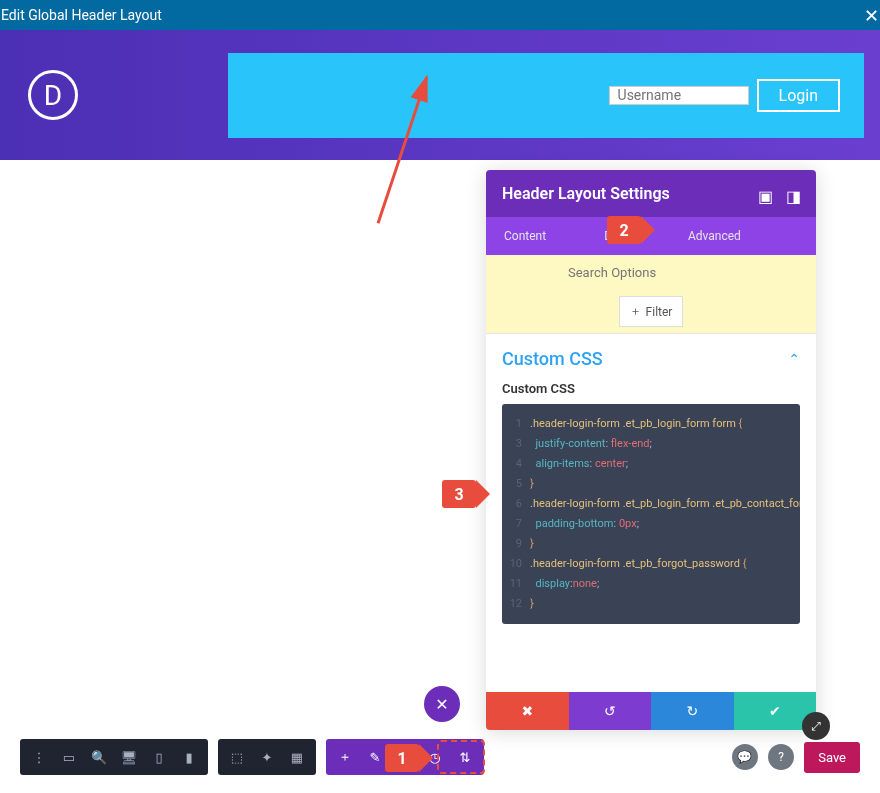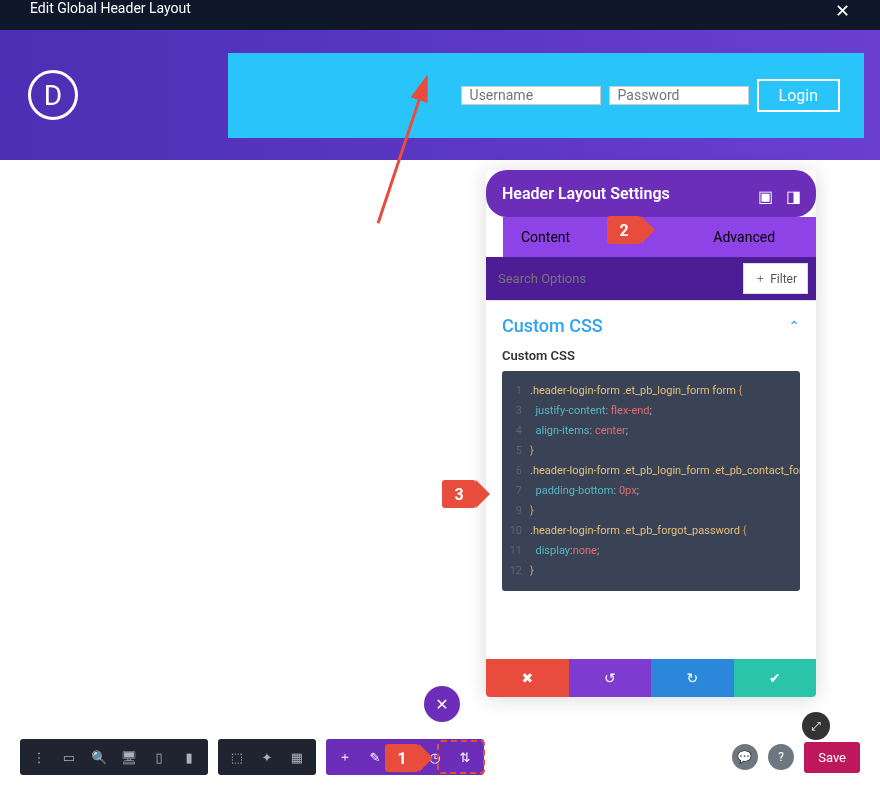--- a/index.html
+++ b/index.html
@@ -1,32 +1,32 @@
 <!DOCTYPE html>
 <html><head>
 <meta charset="utf-8">
 <style>
   *{box-sizing:border-box;margin:0;padding:0;font-family:-apple-system,BlinkMacSystemFont,"Segoe UI",Roboto,sans-serif;}
   body{width:880px;height:793px;background:#fff;position:relative;overflow:hidden;}
-  .topbar{background:#0f172a;height:30px;display:flex;justify-content:space-between;padding:0 30px;color:#fff;font-size:14px;}
+  .topbar{background:#0369a1;height:30px;display:flex;align-items:center;justify-content:space-between;padding:0 1px;color:#fff;font-size:14px;}
   .topbar .close{font-size:18px;cursor:pointer;}
   .header{height:130px;background:linear-gradient(90deg,#4b2fb4 0%,#6a3fd0 100%);display:flex;align-items:center;padding:0 16px;}
   .logo{width:50px;height:50px;border:3px solid #fff;border-radius:50%;display:flex;align-items:center;justify-content:center;color:#fff;font-size:28px;font-weight:400;margin-left:12px;}
   .login-bar{margin-left:150px;flex:1;height:85px;background:#29c4f9;display:flex;align-items:center;justify-content:flex-end;padding:0 24px;gap:8px;}
   .login-bar input{height:19px;width:140px;border:1px solid #ccc;padding:0 8px;font-size:14px;color:#666;}
   .login-bar .login-btn{height:33px;padding:0 20px;background:transparent;border:2px solid #fff;color:#fff;font-size:16px;cursor:pointer;}
   .arrow1{position:absolute;top:80px;left:340px;transform:rotate(-30deg);}
   .panel{position:absolute;top:170px;left:486px;width:330px;background:#fff;box-shadow:0 2px 20px rgba(0,0,0,0.15);border-radius:4px;overflow:hidden;}
-  .panel-header{background:#6c2eb9;color:#fff;padding:14px 16px;display:flex;align-items:center;justify-content:space-between;border-radius:21px;}
+  .panel-header{background:#6c2eb9;color:#fff;padding:14px 16px;display:flex;align-items:center;justify-content:space-between;}
   .panel-header .title{font-size:16px;font-weight:600;}
   .panel-header .icons{display:flex;gap:14px;}
   .panel-header .icons span{width:14px;height:14px;display:inline-block;}
-  .tabs{background:#8e43e7;display:flex;color:#000000;font-size:14px;margin-left:17px;}
+  .tabs{background:#8e43e7;display:flex;color:#e5e5e5;font-size:12px;}
   .tabs .tab{padding:12px 18px;cursor:pointer;}
-  .search-row{display:flex;align-items:center;background:#4c1d95;border-bottom:1px solid #e6e6e6;}
+  .search-row{display:flex;align-items:center;background:#fef9c3;border-bottom:1px solid #e6e6e6;flex-direction:column;}
   .search-row input{flex:1;border:none;background:transparent;padding:10px 12px;font-size:13px;color:#888;outline:none;}
   .filter-btn{background:#fff;border:1px solid #ddd;padding:6px 10px;margin:6px 8px;font-size:12px;color:#555;cursor:pointer;display:flex;align-items:center;gap:4px;}
   .section{padding:14px 16px 8px;}
   .section-head{display:flex;justify-content:space-between;align-items:center;color:#2ea3f2;font-size:18px;font-weight:500;margin-bottom:12px;}
   .section-label{font-size:13px;font-weight:600;color:#333;margin-bottom:8px;}
   .code{background:#3a4355;border-radius:3px;padding:10px 0;font-family:Menlo,Consolas,monospace;font-size:11px;line-height:20px;color:#abb2bf;overflow:hidden;}
   .code .ln{color:#5c6370;display:inline-block;width:20px;text-align:right;margin-right:8px;}
   .code .sel{color:#e5c07b;}
   .code .brace{color:#d19a66;}
   .code .prop{color:#56b6c2;}
@@ -61,21 +61,20 @@
 
 <div class="topbar">
   <span>Edit Global Header Layout</span>
   <span class="close">✕</span>
 </div>
 
 <div class="header">
   <div class="logo">D</div>
   <div class="login-bar">
     <input placeholder="Username" style="">
-    <input placeholder="Password" style="">
     <button class="login-btn">Login</button>
   </div>
 </div>
 
 <svg class="arrow1" style="position:absolute;top:90px;left:335px;" width="140" height="120">
   <defs>
       <marker id="ah" markerWidth="10" markerHeight="10" refX="8" refY="3" orient="auto">
         <path d="M0,0 L0,6 L9,3 z" fill="#e74c3c"></path>
       </marker>
     </defs>

